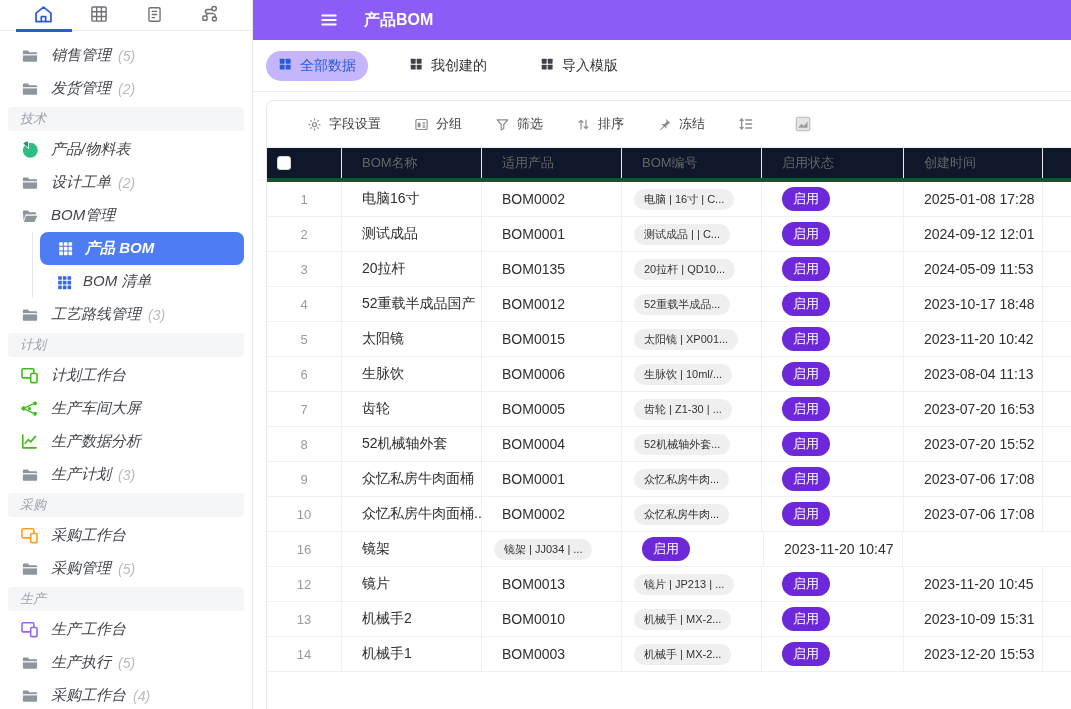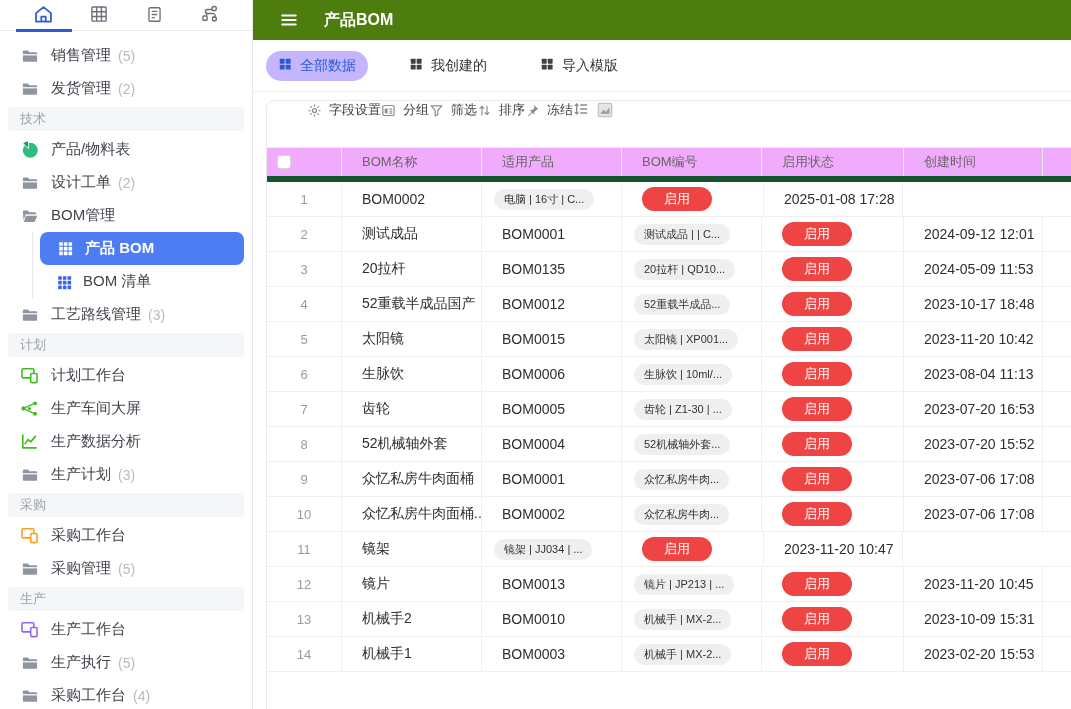--- a/index.html
+++ b/index.html
@@ -1,21 +1,21 @@
 <!DOCTYPE html>
 <html><head>
 <meta charset="utf-8">
 <style>
   * { margin:0; padding:0; box-sizing:border-box; }
   html,body { width:1071px; height:709px; overflow:hidden; background:#fff;
     font-family:"Liberation Sans","DejaVu Sans",sans-serif; }
 
   
   .sidebar { position:absolute; left:0; top:0; width:253px; height:709px;
-    background:#fff; border-right:1px solid #e9e9e9; }
+    background:#fff; border-right:1px solid #e9e9e9;font-style:italic; }
   .sidebar-top { height:31px; display:flex; align-items:center;
     border-bottom:1px solid #ededed; padding:2px 14px 0 16px; }
   .top-slot { flex:1; height:100%; display:flex; align-items:center; justify-content:center;
     position:relative; cursor:pointer; }
   .top-slot.active::after { content:""; position:absolute; bottom:-2px; left:50%;
     transform:translateX(-50%); width:56px; height:3px; background:#2b5bd7; }
   .menu { padding-top:8px; }
   .mi { height:33px; display:flex; align-items:center; padding-left:20px; cursor:pointer; }
   .mi .ic { width:19px; height:19px; margin-right:12px; display:flex; align-items:center; justify-content:center; }
   .mi .lbl { font-size:15px; color:#41464d; white-space:nowrap; }
@@ -28,58 +28,58 @@
     background:#4d7cf3; border-radius:8px; display:flex; align-items:center;
     padding-left:17px; cursor:pointer; }
   .pill-active .lbl { color:#fff; font-size:15px; font-weight:bold; }
   .pill-active .ic { width:17px; height:17px; margin-right:11px; display:flex; }
   .child-plain { position:absolute; left:56px; top:0; height:33px; display:flex;
     align-items:center; cursor:pointer; }
   .child-plain .ic { width:16px; height:16px; margin-right:11px; display:flex; }
   .child-plain .lbl { font-size:15px; color:#41464d;text-align:center; }
 
   
-  .topbar { position:absolute; left:253px; right:0; top:0; height:40px; background:#4d7c0f;
-    display:flex; align-items:center; }
+  .topbar { position:absolute; left:253px; right:0; top:0; height:40px; background:#8b5cf6;
+    display:flex; align-items:center;padding-left:40px; }
   .hamburger { margin-left:26px; cursor:pointer; display:flex; }
   .page-title { margin-left:25px; color:#fff; font-size:16px; font-weight:bold; }
 
   
   .tabsrow { position:absolute; left:253px; right:0; top:40px; height:52px; background:#fff;
     border-bottom:1px solid #ededed; display:flex; align-items:center; padding-left:13px; }
   .tab { display:flex; align-items:center; gap:8px; font-size:14px; color:#333;
     margin-right:29px; padding:6px 12px; cursor:pointer; white-space:nowrap; }
   .tab.active { background:#c4b5fd; color:#2a5bd7; border-radius:15px; }
 
   
   .content { position:absolute; left:253px; right:0; top:92px; bottom:0; background:#fff; }
   .card { position:absolute; left:13px; top:8px; right:-2px; bottom:-2px; background:#fff;
     border:1px solid #e9e9e9; border-radius:8px 0 0 0; overflow:hidden; }
-  .toolbar { display:flex; align-items:flex-start; height:46px; padding-left:40px; }
+  .toolbar { display:flex; align-items:center; height:46px; padding-left:40px; gap:33px; }
   .tool { display:flex; align-items:center; gap:7px; font-size:13px; color:#404040; cursor:pointer; }
   .tool .ticon { display:flex; }
 
   
   .tbl { position:absolute; left:0; right:0; top:46px; bottom:0; }
-  .thead { display:flex; height:35px; background:#f0abfc;
-    border-top:1px solid #eee; border-bottom:6px solid #14532d;text-align:right; }
+  .thead { display:flex; height:35px; background:#0f172a;
+    border-top:1px solid #eee; border-bottom:4px solid #14532d;text-align:right; }
   .th { display:flex; align-items:center; padding-left:20px; font-size:13px; color:#666;
     border-right:1px solid #ececec; }
   .trow { display:flex; height:35px; border-bottom:1px solid #f0f0f0; background:#fff; }
   .td { display:flex; align-items:center; padding-left:20px; font-size:14px; color:#2f2f2f;
     border-right:1px solid #f0f0f0; overflow:hidden; white-space:nowrap; }
   .c0 { width:75px; } .c1 { width:140px; } .c2 { width:140px; } .c3 { width:140px; }
   .c4 { width:142px; } .c5 { width:139px; } .crest { flex:1; border-right:none !important; }
   .td.c0 { justify-content:center; padding-left:0; color:#9a9a9a; font-size:13px; }
   .th.c0 { padding-left:10px; }
   .td.c3 { padding-left:12px; }
   .checkbox { width:14px; height:14px; border:1px solid #d6d6d6; border-radius:3px; background:#fff; cursor:pointer; }
   .tag { background:#efefef; color:#333; font-size:11px; padding:3px 10px; border-radius:12px;
     white-space:nowrap; max-width:118px; overflow:hidden; }
-  .status { background:#ef4444; color:#fff; font-size:13px; padding:3px 22px; border-radius:12px; }
+  .status { background:#6d28d9; color:#fff; font-size:13px; padding:3px 11px; border-radius:12px; }
 </style>
 </head>
 <body>
 
 <div class="sidebar">
   <div class="sidebar-top" id="sidebar-top">
   <div class="top-slot active">
         <span class="ticon"><svg width="21" height="21" viewBox="0 0 24 24" fill="none" stroke="#2b5bd7" stroke-width="2" stroke-linejoin="round">
             <path d="M3.5 10.5 L12 3.5 L20.5 10.5 V20 H14.5 V14.5 H9.5 V20 H3.5 Z"></path>
             <path d="M9.5 20 H14.5" stroke-width="2"></path>
@@ -473,20 +473,23 @@
   <div class="th c5">
     <span>创建时间</span>
   </div>
 <div class="th crest"></div>
         </div>
       <div id="tbody">
   <div class="trow">
     <div class="td c0">
               <span>1</span>
             </div>
+    <div class="td c1">
+              <span>电脑16寸</span>
+            </div>
     <div class="td c2">
               <span>BOM0002</span>
             </div>
     <div class="td c3">
       <span class="tag">电脑 | 16寸 | C...</span>
     </div>
     <div class="td c4">
       <span class="status">启用</span>
     </div>
     <div class="td c5">
@@ -688,21 +691,21 @@
       <span class="status">启用</span>
     </div>
     <div class="td c5">
               <span>2023-07-06 17:08</span>
             </div>
     <div class="td crest"></div>
   </div>
 
   <div class="trow">
     <div class="td c0">
-              <span>11</span>
+              <span>16</span>
             </div>
     <div class="td c1">
               <span>镜架</span>
             </div>
     <div class="td c3">
       <span class="tag">镜架 | JJ034 | ...</span>
     </div>
     <div class="td c4">
       <span class="status">启用</span>
     </div>
@@ -766,20 +769,20 @@
     <div class="td c2">
               <span>BOM0003</span>
             </div>
     <div class="td c3">
       <span class="tag">机械手 | MX-2...</span>
     </div>
     <div class="td c4">
       <span class="status">启用</span>
     </div>
     <div class="td c5">
-              <span>2023-02-20 15:53</span>
+              <span>2023-12-20 15:53</span>
             </div>
     <div class="td crest"></div>
   </div>
 </div>
     </div>
   </div>
 </div>
 
 </body></html>

